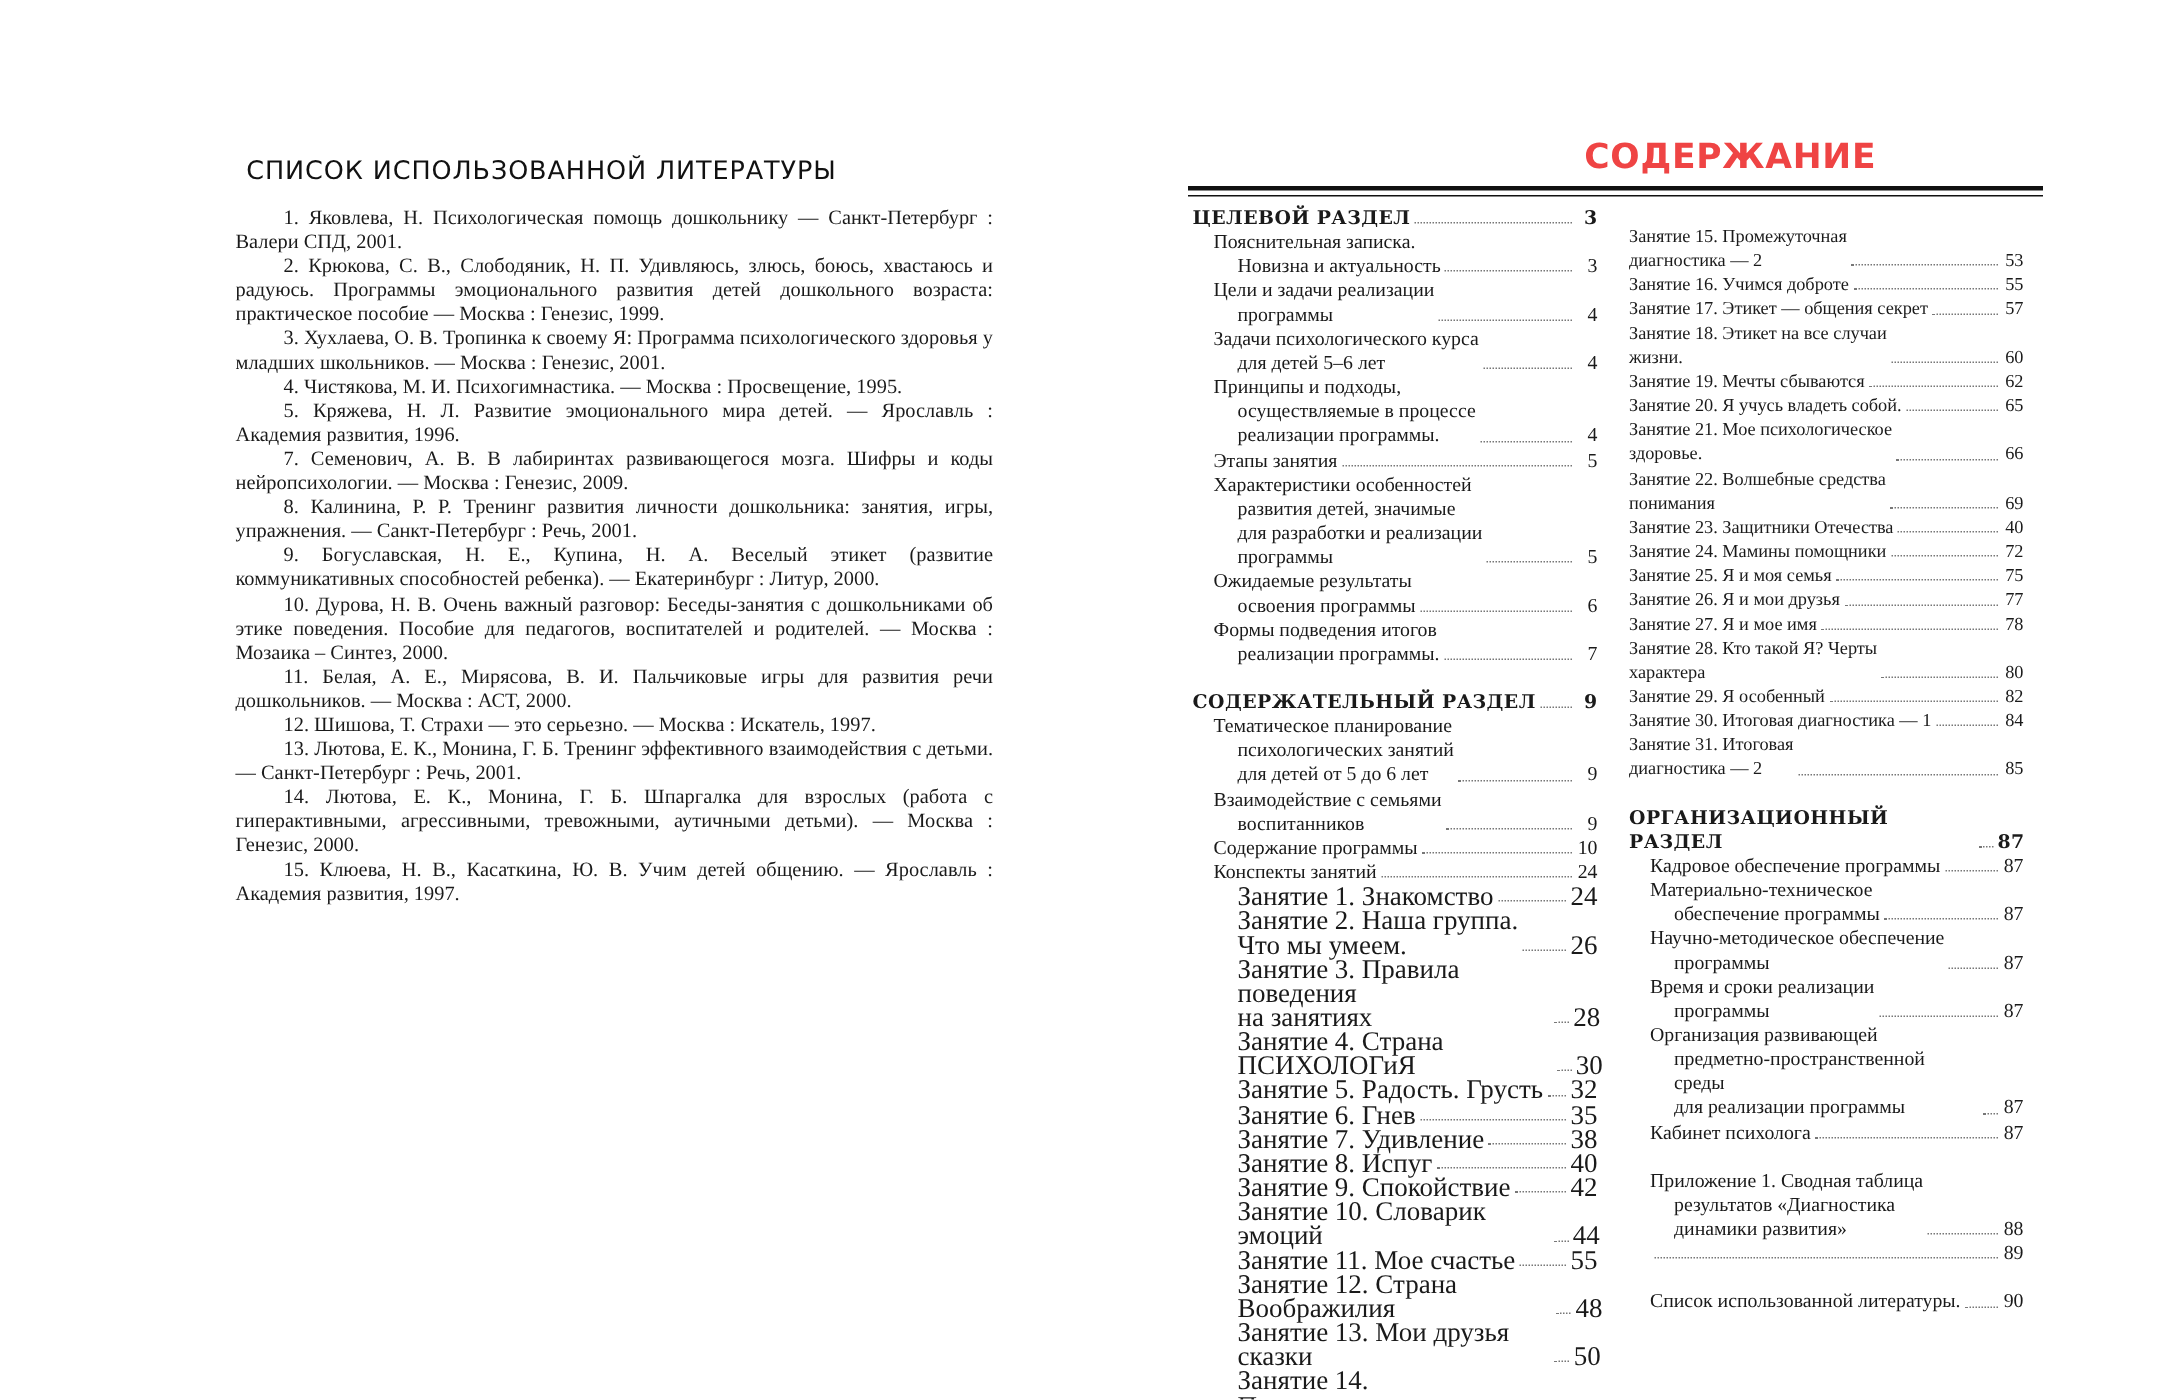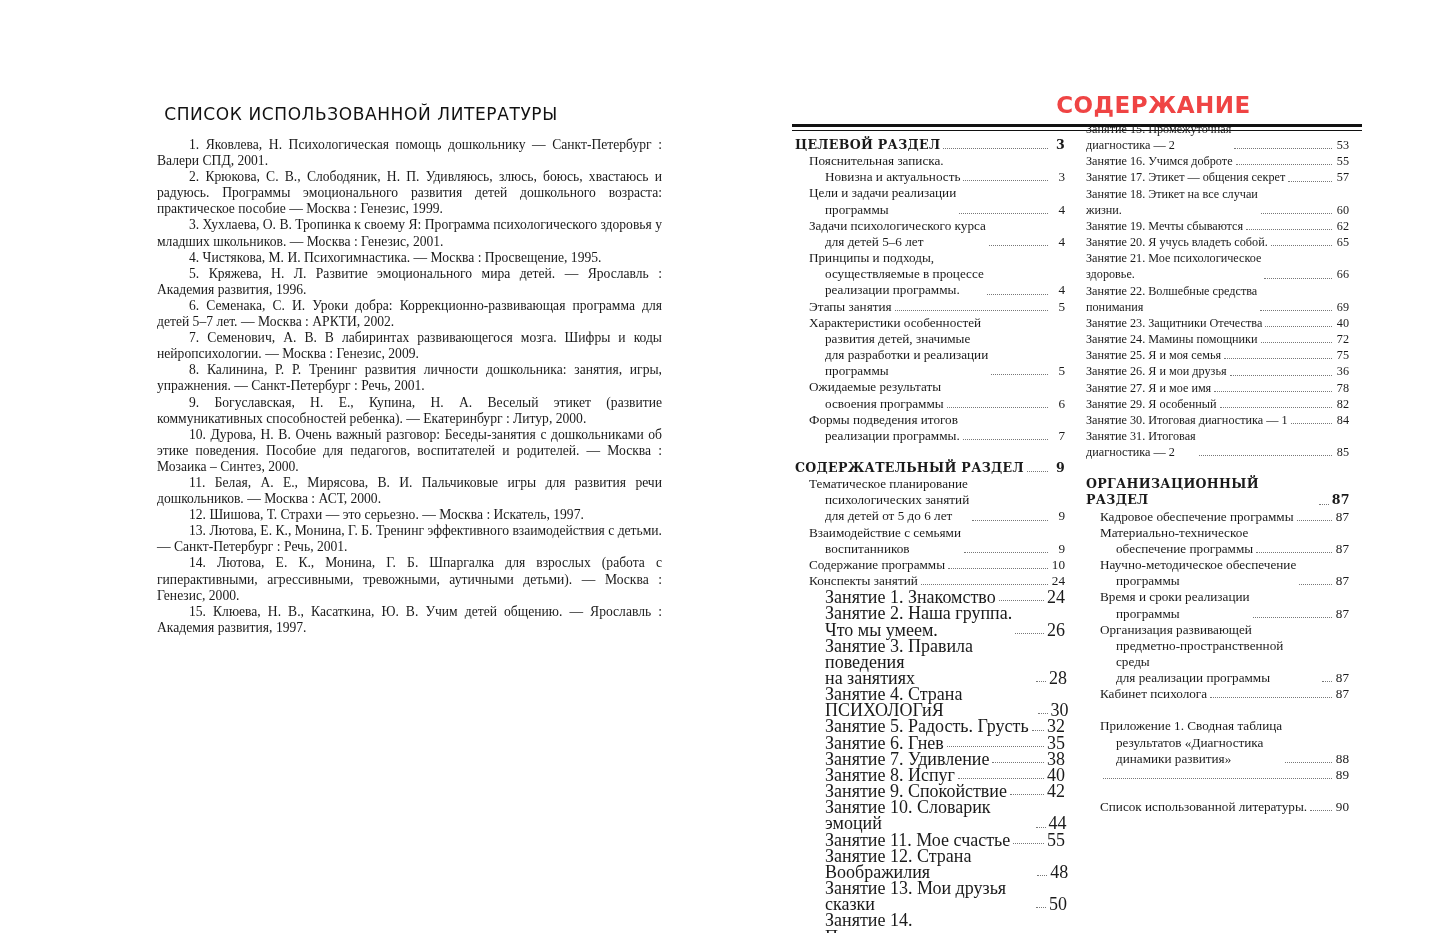--- a/index.html
+++ b/index.html
@@ -15,21 +15,21 @@
   .bib-entry { text-indent:32px; margin:0; }
 
   .toc-title { position:absolute; top:92px; left:0; width:723px; text-align:center; padding-left:140px; box-sizing:border-box;
      font-family:"DejaVu Sans","Liberation Sans",sans-serif; font-weight:bold; font-size:23px; letter-spacing:0.5px; color:#ef4444; }
   .toc-rule { position:absolute; top:124px; left:70px; width:570px; }
   .toc-rule .thick { height:3px; background:#111; }
   .toc-rule .thin { height:1px; background:#111; margin-top:3px; }
 
   .toc-col { position:absolute; font-size:13.2px; line-height:16.15px; }
   #toc-col-1 { top:137px; left:73px; width:270px; }
-  #toc-col-2 { top:121px; left:364px; width:263px; }
+  #toc-col-2 { top:149px; left:364px; width:263px; }
 
   .toc-row { display:flex; align-items:flex-end; }
   .toc-row .txt { white-space:pre-line; }
   .toc-row .dots { flex:1; border-bottom:1px dotted #777; margin:0 3px 4px 3px; min-width:10px; }
   .toc-row .pg { min-width:14px; text-align:right; }
   .toc-row.section { font-family:"DejaVu Serif","Liberation Serif",serif; font-weight:bold; font-size:12.6px; letter-spacing:0.3px; }
   .toc-row.lvl1 { padding-left:14px; }
   .toc-row.lvl1 .txt { padding-left:16px; text-indent:-16px; }
   .toc-row.lvl2 { padding-left:30px; font-size:18px; }
   .toc-row.lvl2b { padding-left:0; font-size:12.2px; }
@@ -39,21 +39,20 @@
 <body>
 
 <div class="page" id="left-page">
   <div class="bib-title">СПИСОК ИСПОЛЬЗОВАННОЙ ЛИТЕРАТУРЫ</div>
   <div class="bib-list" id="bib-list">
     <p class="bib-entry">1. Яковлева, Н. Психологическая помощь дошкольнику — Санкт-Петербург : Валери СПД, 2001.</p>
     <p class="bib-entry">2. Крюкова, С. В., Слободяник, Н. П. Удивляюсь, злюсь, боюсь, хвастаюсь и радуюсь. Программы эмоционального развития детей дошкольного возраста: практическое пособие — Москва : Генезис, 1999.</p>
     <p class="bib-entry">3. Хухлаева, О. В. Тропинка к своему Я: Программа психологического здоровья у младших школьников. — Москва : Генезис, 2001.</p>
     <p class="bib-entry">4. Чистякова, М. И. Психогимнастика. — Москва : Просвещение, 1995.</p>
     <p class="bib-entry">5. Кряжева, Н. Л. Развитие эмоционального мира детей. — Ярославль : Академия развития, 1996.</p>
-    <p class="bib-entry">6. Семенака, С. И. Уроки добра: Коррекционно-развивающая программа для детей 5–7 лет. — Москва : АРКТИ, 2002.</p>
     <p class="bib-entry">7. Семенович, А. В. В лабиринтах развивающегося мозга. Шифры и коды нейропсихологии. — Москва : Генезис, 2009.</p>
     <p class="bib-entry">8. Калинина, Р. Р. Тренинг развития личности дошкольника: занятия, игры, упражнения. — Санкт-Петербург : Речь, 2001.</p>
     <p class="bib-entry">9. Богуславская, Н. Е., Купина, Н. А. Веселый этикет (развитие коммуникативных способностей ребенка). — Екатеринбург : Литур, 2000.</p>
     <p class="bib-entry">10. Дурова, Н. В. Очень важный разговор: Беседы-занятия с дошкольниками об этике поведения. Пособие для педагогов, воспитателей и родителей. — Москва : Мозаика – Синтез, 2000.</p>
     <p class="bib-entry">11. Белая, А. Е., Мирясова, В. И. Пальчиковые игры для развития речи дошкольников. — Москва : АСТ, 2000.</p>
     <p class="bib-entry">12. Шишова, Т. Страхи — это серьезно. — Москва : Искатель, 1997.</p>
     <p class="bib-entry">13. Лютова, Е. К., Монина, Г. Б. Тренинг эффективного взаимодействия с детьми. — Санкт-Петербург : Речь, 2001.</p>
     <p class="bib-entry">14. Лютова, Е. К., Монина, Г. Б. Шпаргалка для взрослых (работа с гиперактивными, агрессивными, тревожными, аутичными детьми). — Москва : Генезис, 2000.</p>
     <p class="bib-entry">15. Клюева, Н. В., Касаткина, Ю. В. Учим детей общению. — Ярославль : Академия развития, 1997.</p>
   </div>
@@ -280,26 +279,32 @@
         <span class="pg">72</span>
       </div>
       <div class="toc-row lvl2b">
         <span class="txt">Занятие 25. Я и моя семья</span>
         <span class="dots"></span>
         <span class="pg">75</span>
       </div>
       <div class="toc-row lvl2b">
         <span class="txt">Занятие 26. Я и мои друзья</span>
         <span class="dots"></span>
-        <span class="pg">36</span>
+        <span class="pg">77</span>
       </div>
       <div class="toc-row lvl2b">
         <span class="txt">Занятие 27. Я и мое имя</span>
         <span class="dots"></span>
         <span class="pg">78</span>
+      </div>
+      <div class="toc-row lvl2b">
+        <span class="txt">Занятие 28. Кто такой Я? Черты
+характера</span>
+        <span class="dots"></span>
+        <span class="pg">80</span>
       </div>
       <div class="toc-row lvl2b">
         <span class="txt">Занятие 29. Я особенный</span>
         <span class="dots"></span>
         <span class="pg">82</span>
       </div>
       <div class="toc-row lvl2b">
         <span class="txt">Занятие 30. Итоговая диагностика — 1</span>
         <span class="dots"></span>
         <span class="pg">84</span>

